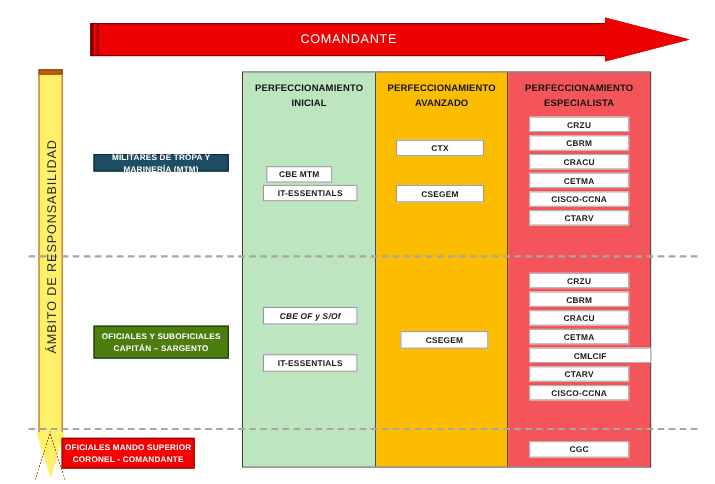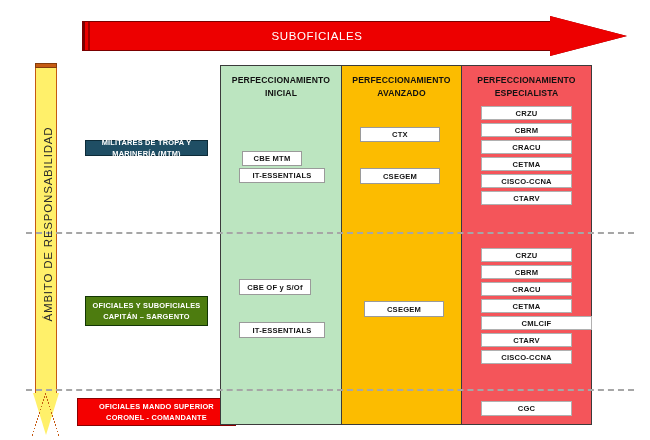--- a/index.html
+++ b/index.html
@@ -118,21 +118,21 @@
   .roleBox.red{background:#F40000;border:1.3px solid #8a0000;}
 </style>
 </head>
 <body>
 
 <div id="stage">
 
   <div class="hArrowWrap">
     <div class="hArrowBody"></div>
     <div class="hArrowHead"></div>
-    <div class="hArrowLabel">SUBOFICIALES</div>
+    <div class="hArrowLabel">COMANDANTE</div>
   </div>
 
   <div class="vArrowWrap">
     <div class="vArrowCap"></div>
     <div class="vArrowBody"></div>
     <div class="vArrowHead"></div>
     <div class="vArrowHeadEdgeL"></div>
     <div class="vArrowHeadEdgeR"></div>
     <div class="vArrowLabel">ÁMBITO DE RESPONSABILIDAD</div>
   </div>
@@ -140,35 +140,35 @@
   <div class="roleBox blue" style="left:85px;top:140px;width:123px;height:16px;">
     <span>MILITARES  DE TROPA Y</span>
     <span>MARINERÍA  (MTM)</span>
   </div>
 
   <div class="roleBox green" style="left:85px;top:296px;width:123px;height:30px;">
     <span>OFICIALES Y SUBOFICIALES</span>
     <span>CAPITÁN – SARGENTO</span>
   </div>
 
-  <div class="roleBox red" style="left:77px;top:398px;width:159px;height:28px;">
+  <div class="roleBox red" style="left:56px;top:398px;width:121px;height:28px;">
     <span>OFICIALES MANDO SUPERIOR</span>
     <span>CORONEL - COMANDANTE</span>
   </div>
 
   <div class="colsFrame">
 
     <div class="col col-green">
       <div class="colHead">
         <div>PERFECCIONAMIENTO</div>
         <div>INICIAL</div>
       </div>
       <div class="pill" style="left:21px;top:61px;width:60px;height:15px;margin-top:24px;">CBE MTM</div>
       <div class="pill" style="left:18px;top:102px;width:86px;height:15px;">IT-ESSENTIALS</div>
-      <div class="pill" style="left:18px;top:213px;width:72px;height:16px;">CBE OF y S/Of</div>
+      <div class="pill" style="left:18px;top:213px;width:86px;height:16px;font-style:italic;">CBE OF y S/Of</div>
       <div class="pill" style="left:18px;top:256px;width:86px;height:16px;">IT-ESSENTIALS</div>
     </div>
 
     <div class="col col-orange">
       <div class="colHead">
         <div>PERFECCIONAMIENTO</div>
         <div>AVANZADO</div>
       </div>
       <div class="pill" style="left:18px;top:61px;width:80px;height:15px;">CTX</div>
       <div class="pill" style="left:18px;top:102px;width:80px;height:16px;">CSEGEM</div>

